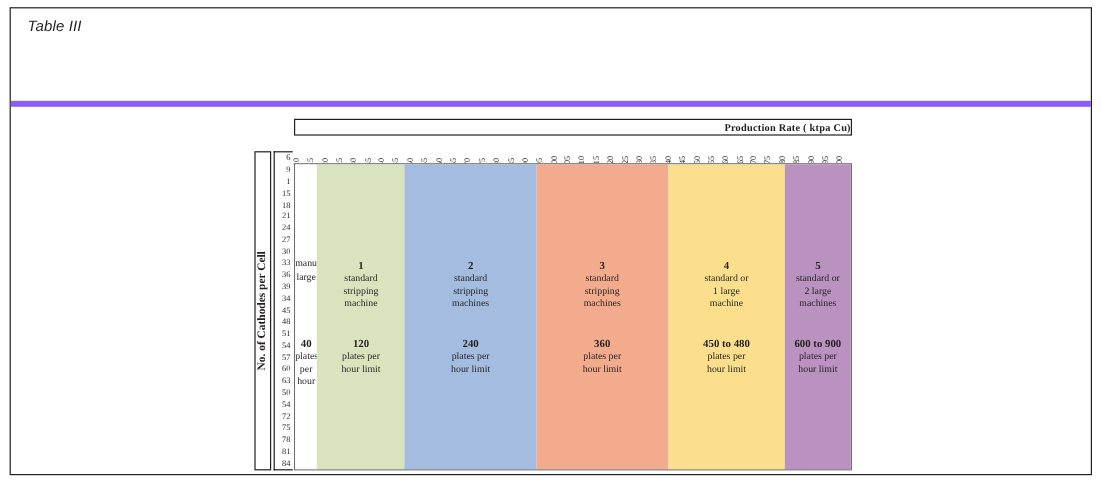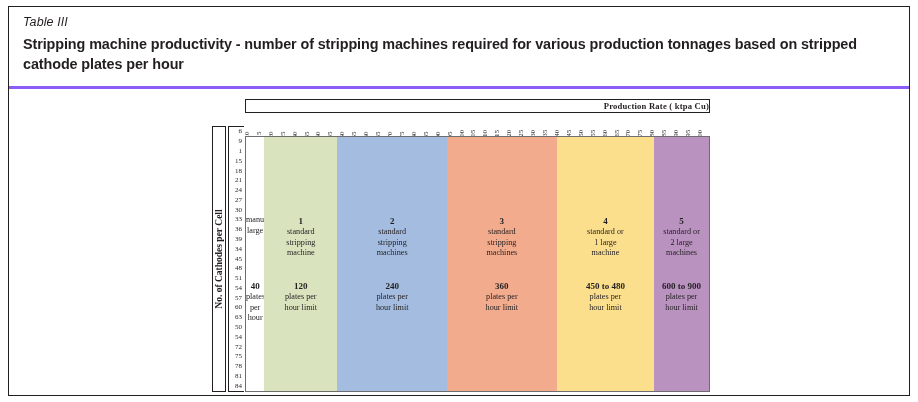--- a/index.html
+++ b/index.html
@@ -26,21 +26,21 @@
     background: #ffffff;
   }
 
   
   #caption-block {
     position: absolute;
     left: 0;
     top: 0;
     width: 900px;
     height: 82px;
-    border-bottom: 3px solid #8b5cf6;
+    border-bottom: 5px solid #8b5cf6;
     box-sizing: border-box;
     padding: 8px 14px 0 14px;
   }
   #table-number {
     font-style: italic;
     font-size: 12.5px;
     color: #231f20;
     line-height: 15px;
     letter-spacing: 0.1px;
   }
@@ -217,21 +217,20 @@
     line-height: 10.5px;
   }
 </style>
 </head>
 <body>
 
 <div id="figure">
 
   <div id="caption-block">
     <div id="table-number">Table III</div>
-    <div id="table-title">Stripping machine productivity - number of stripping machines required for various production tonnages based on stripped cathode plates per hour</div>
   </div>
 
   <div id="chart-area">
 
     <div id="y-axis-title-box">
       <div id="y-axis-title">No. of Cathodes per Cell</div>
     </div>
 
     <div id="y-ticks">
         <div class="y-tick">6</div>

